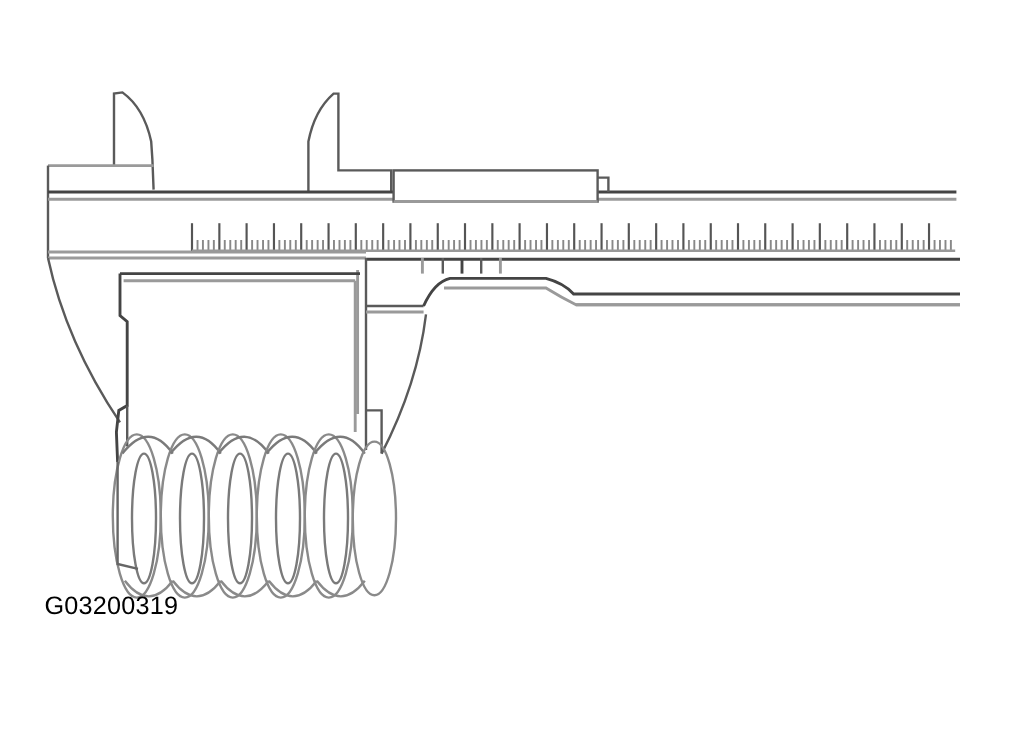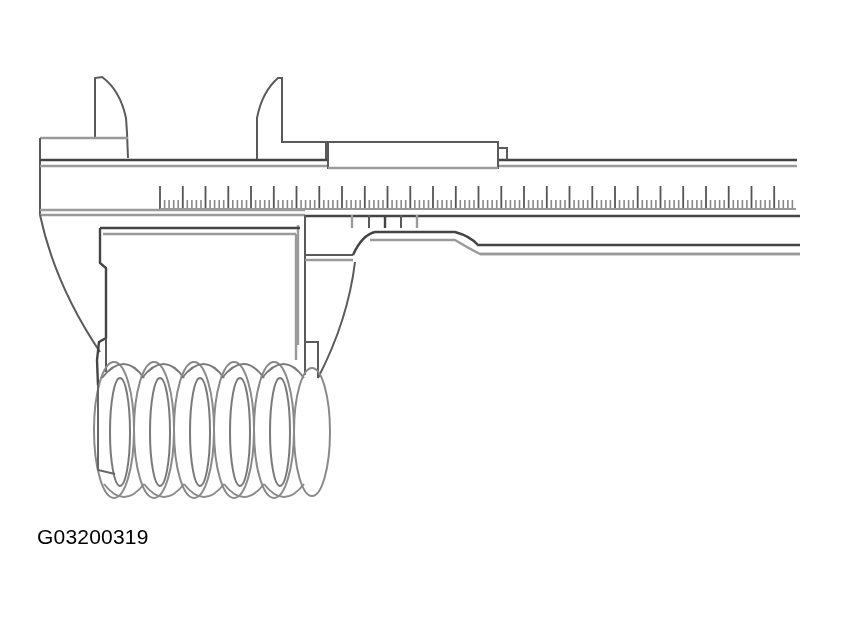--- a/index.html
+++ b/index.html
@@ -1,19 +1,19 @@
 <!DOCTYPE html>
 <html><head>
   <meta charset="utf-8">
   <style>
     html, body { margin: 0; padding: 0; background: #ffffff; }
     body { width: 841px; height: 622px; position: relative; overflow: hidden; }
     #illustration { position: absolute; left: 0; top: 0; width: 841px; height: 622px; }
     .caption {
-      position: absolute; left: 37px; top: 525px;
+      position: absolute; left: 37px; top: 494px;
       font-family: "Liberation Sans", sans-serif;
       font-size: 21px; color: #000000; letter-spacing: 0.2px;
     }
     .ln { fill: none; stroke: #5a5a5a; stroke-width: 2; }
     .ln-dk { fill: none; stroke: #444444; stroke-width: 2.4; }
     .ln-lt { fill: none; stroke: #9a9a9a; stroke-width: 2.4; }
     .fill-w { fill: #ffffff; }
   </style>
 </head>
 <body>

